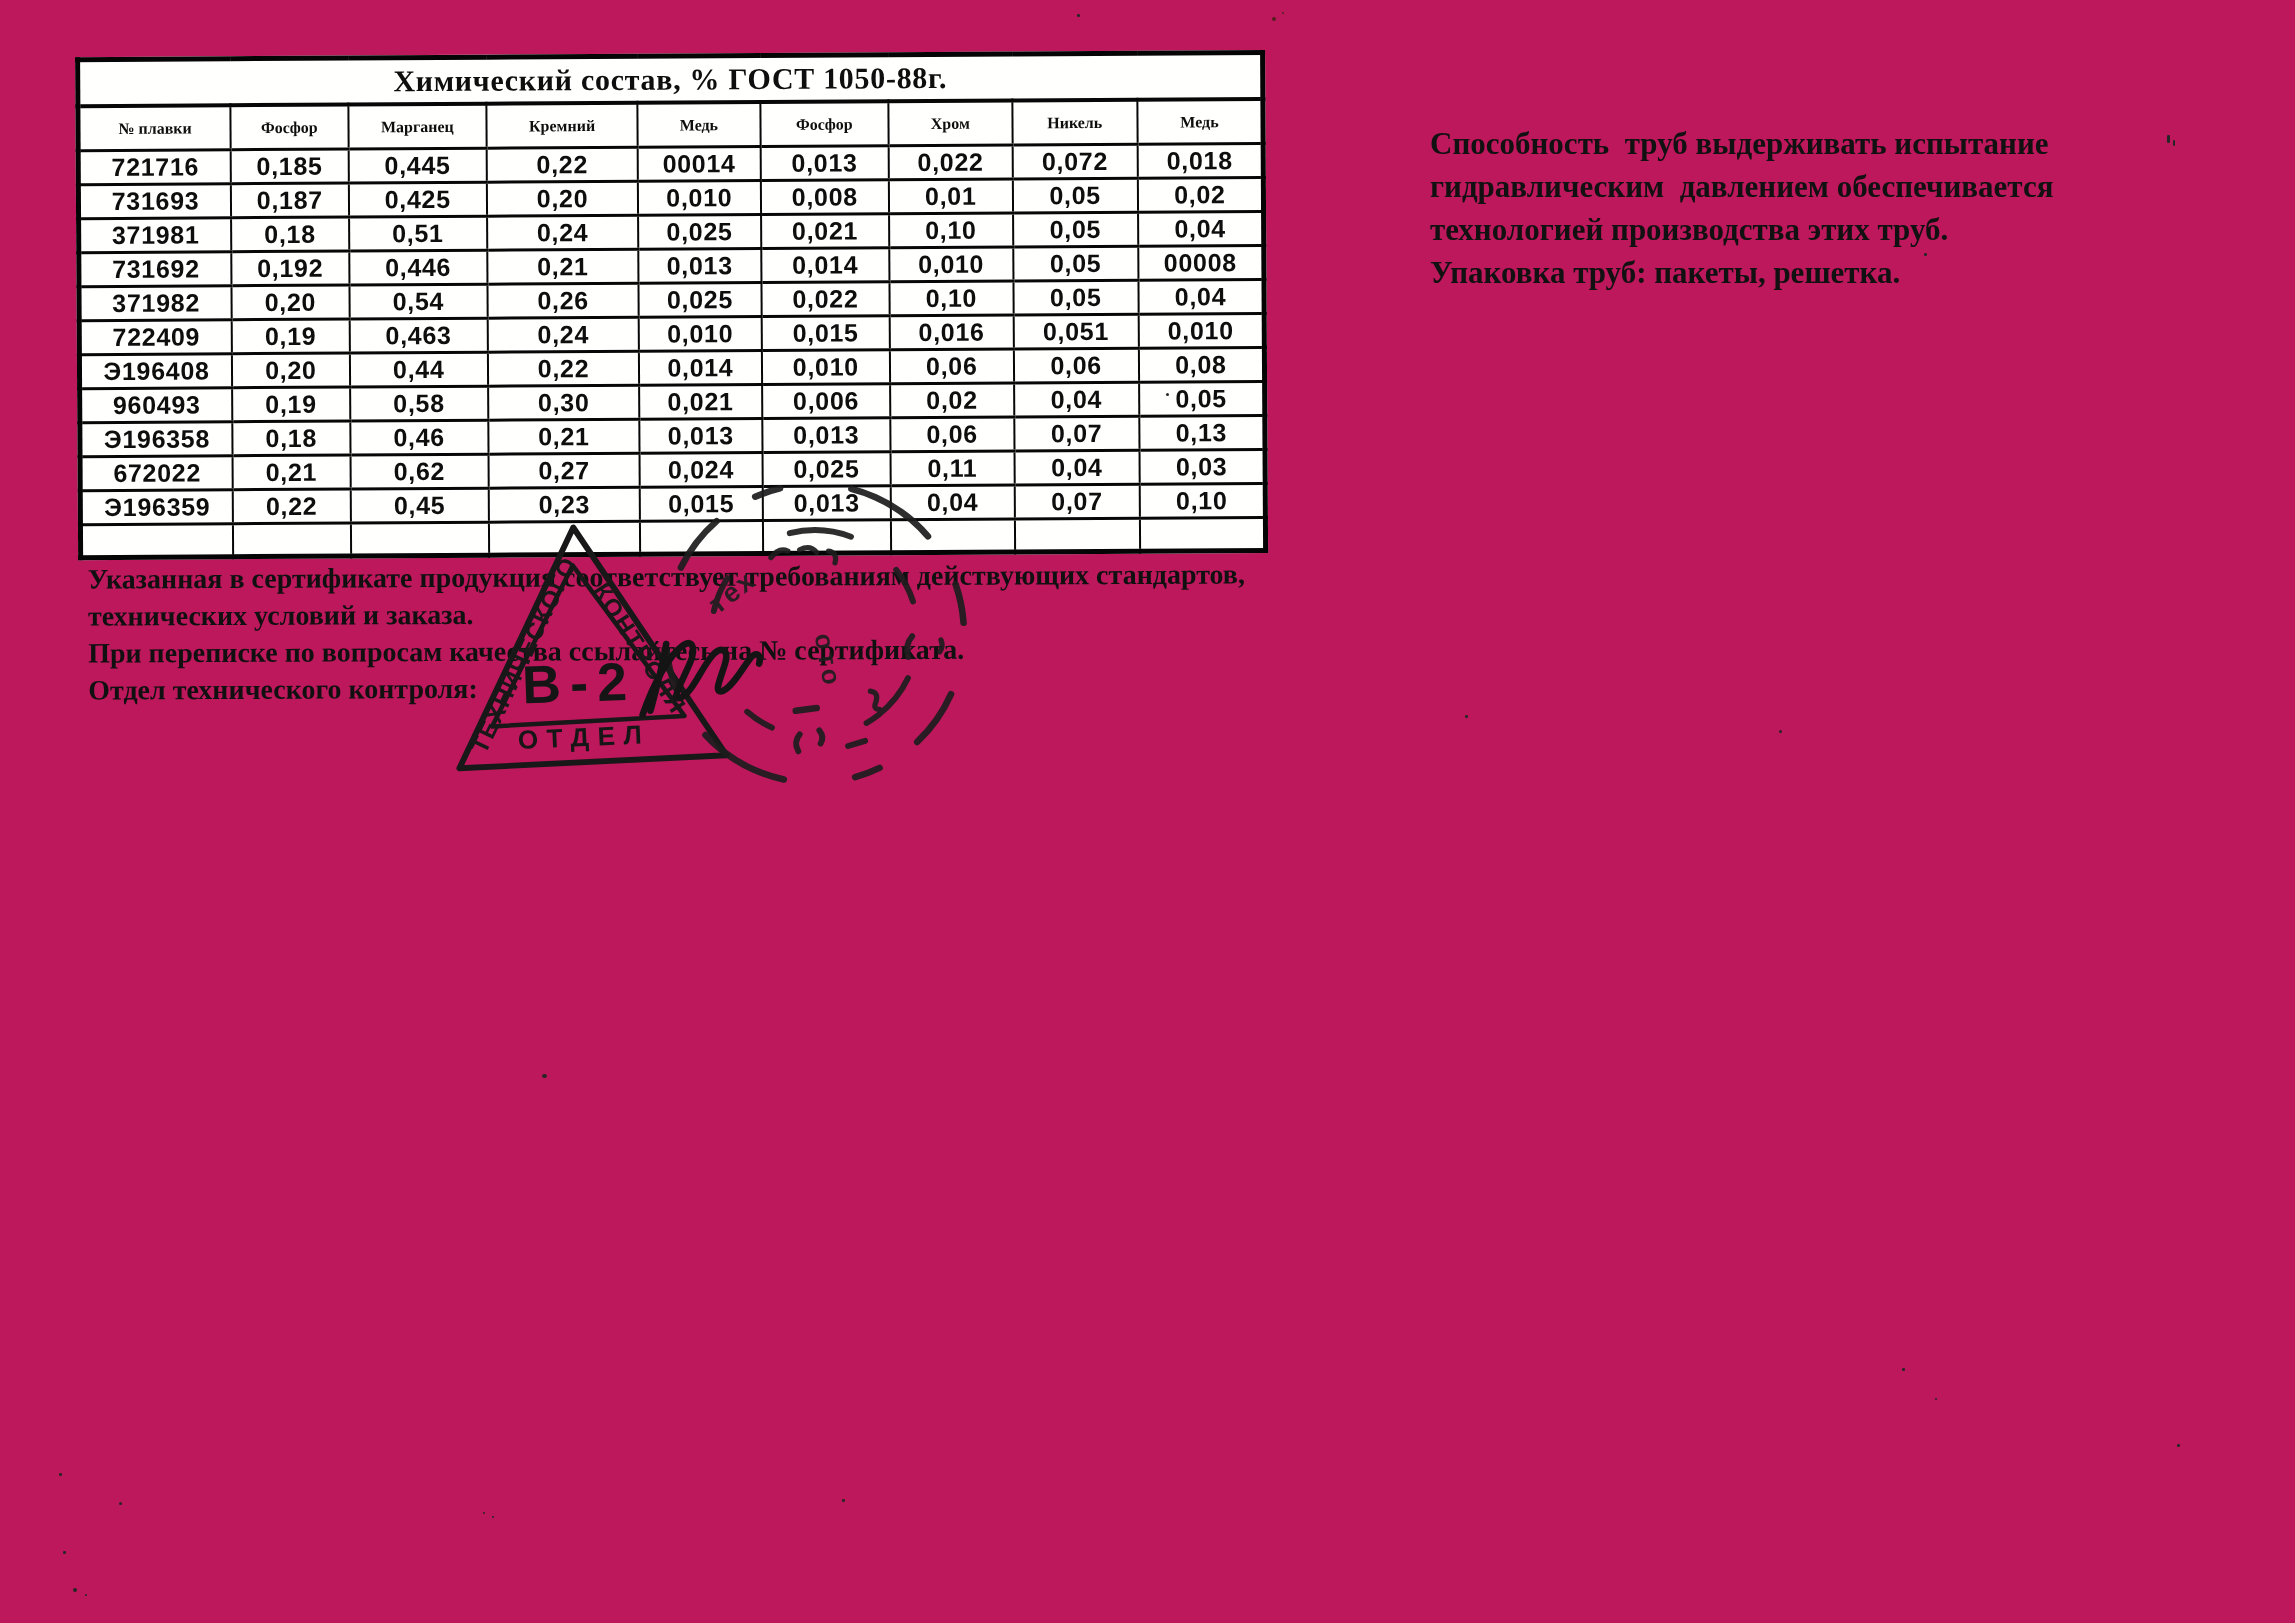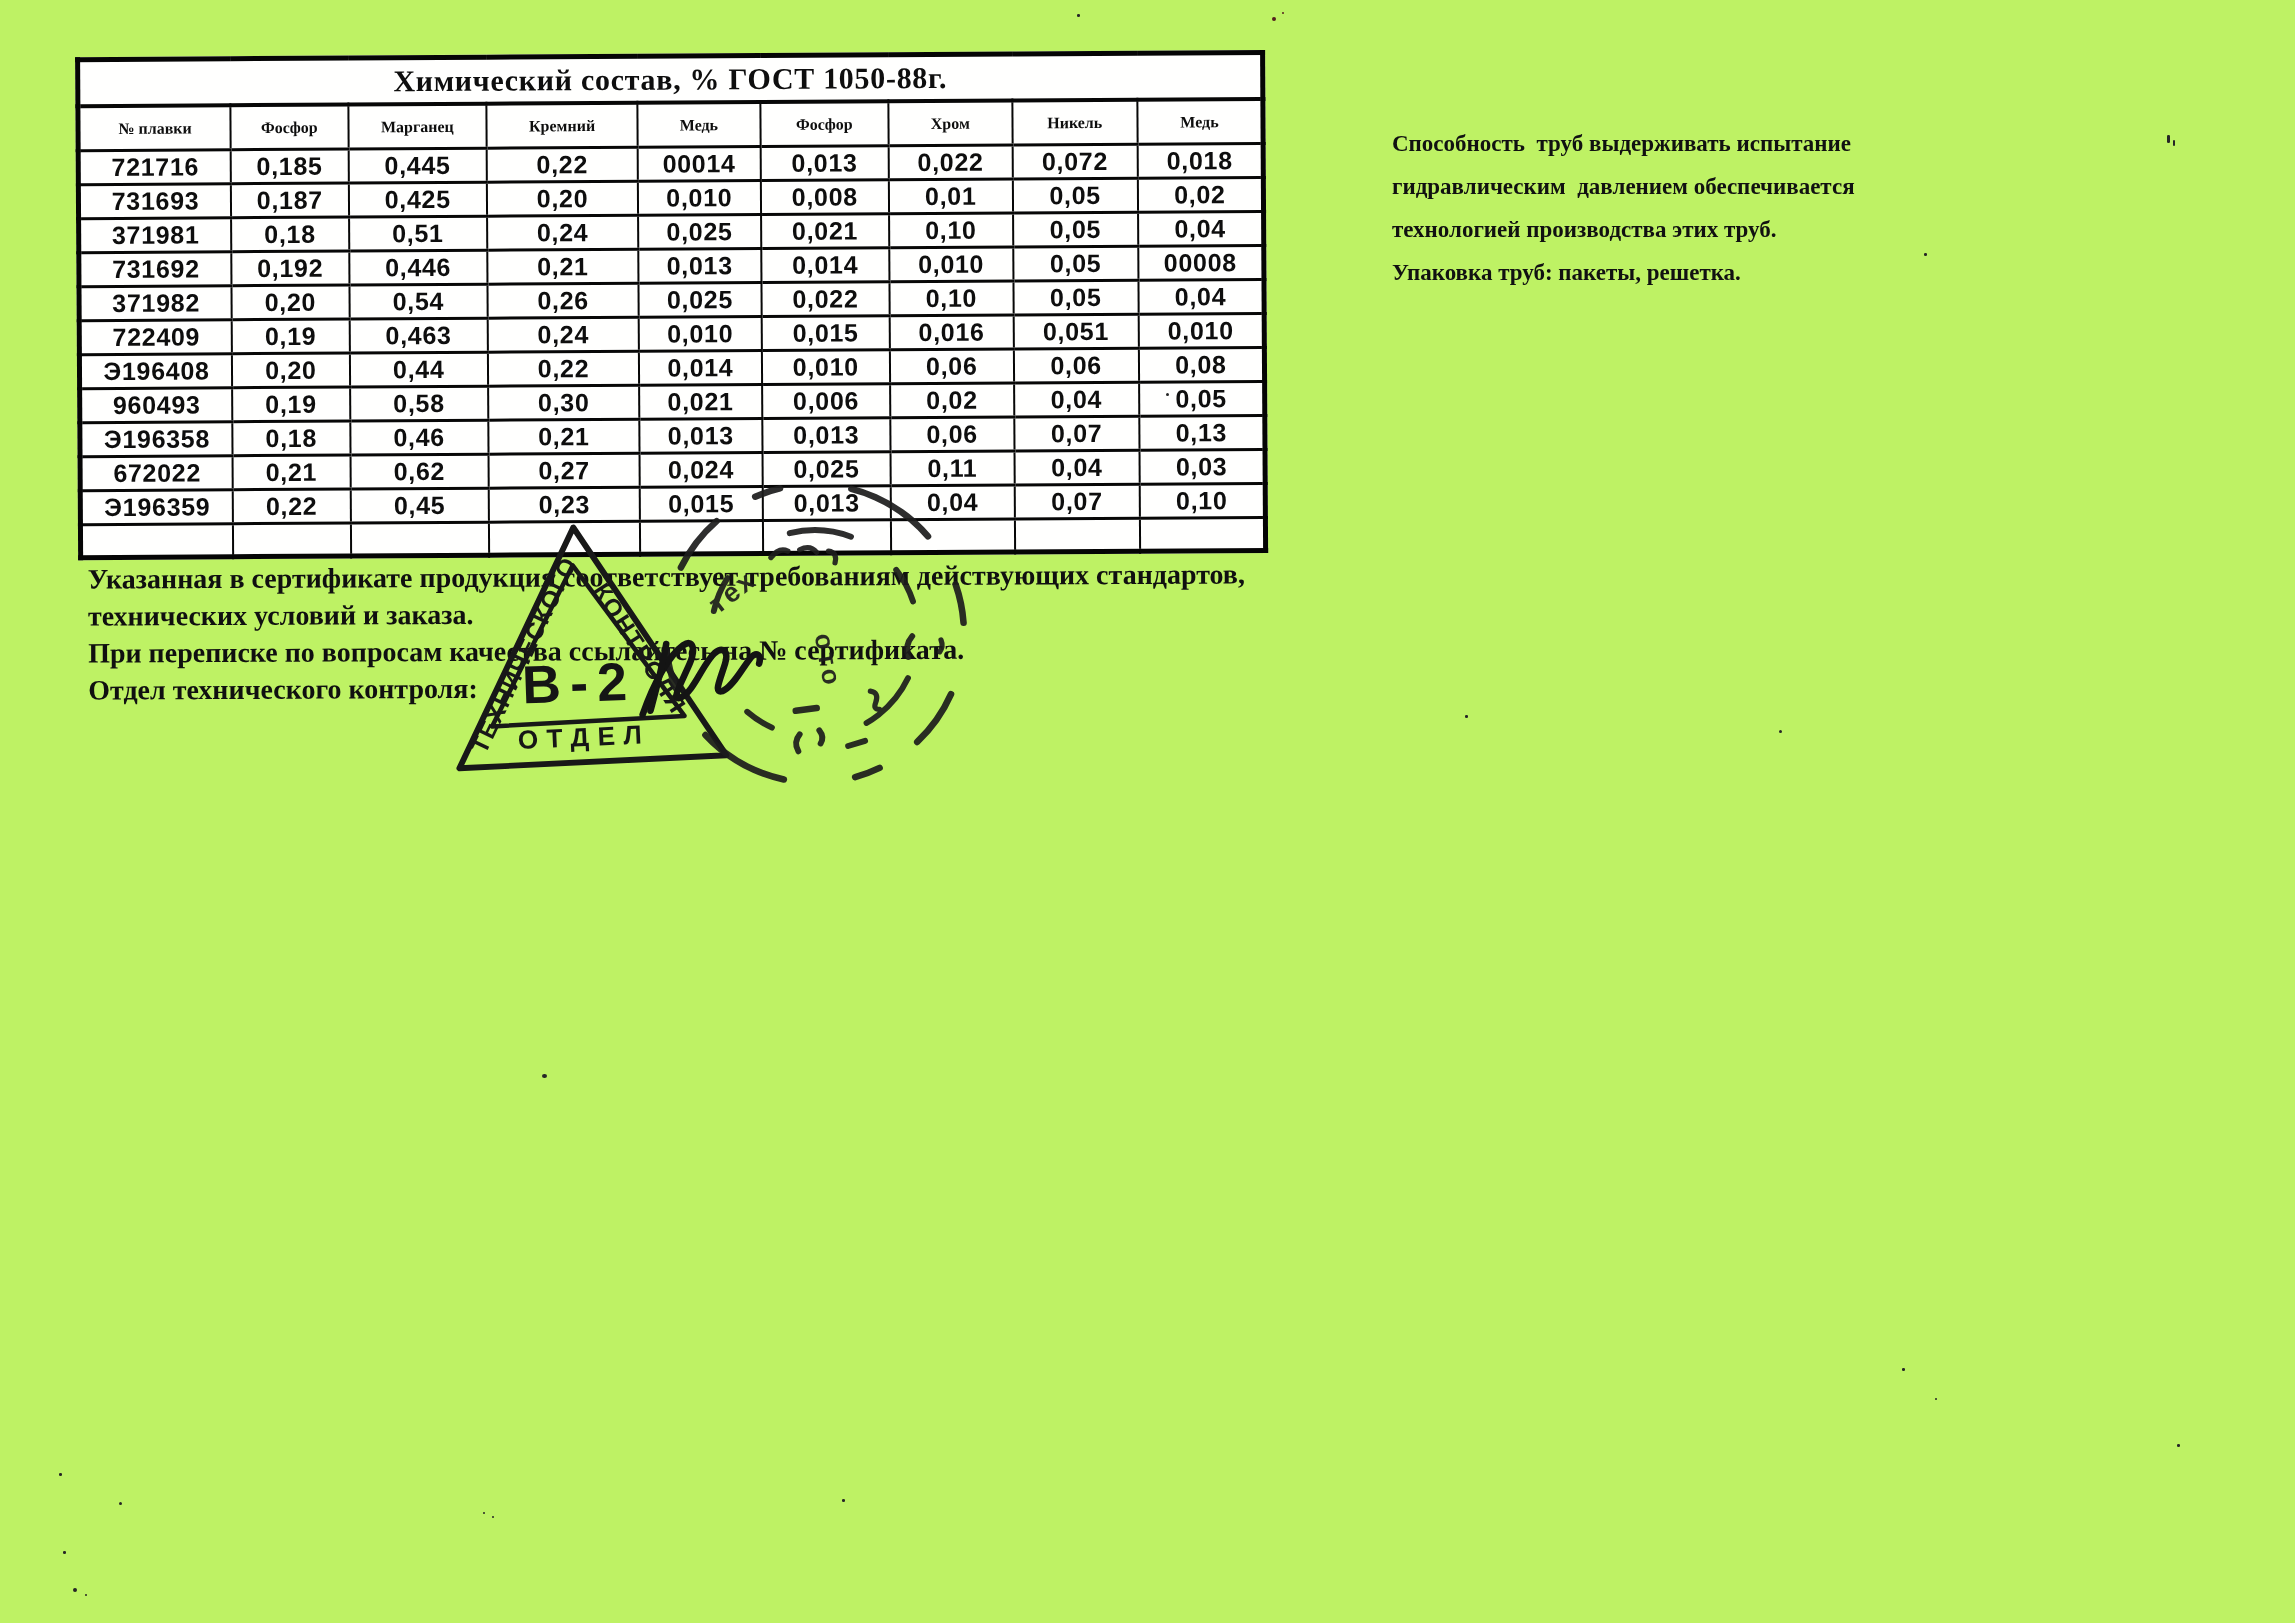--- a/index.html
+++ b/index.html
@@ -1,19 +1,19 @@
 <!DOCTYPE html>
 <html style="font-size:10.5px"><head>
 <meta charset="utf-8">
 <style>
   html,body{margin:0;padding:0;background:#e8e8e8;}
   #page{
     position:relative;
     width:2295px;height:1623px;
-    background:#bef264;
+    background:#be185d;
     overflow:hidden;
     font-family:"Liberation Serif",serif;
     color:#0e0e0e;
   }
   
   table.chem{
     position:absolute;left:76px;top:55px;width:1190px;
     border-collapse:collapse;
     border:5.9px solid #050505;
     background:#fffffe;
@@ -36,22 +36,22 @@
     font-family:"Liberation Serif",serif;
   }
   table.chem tbody td{
     height:31px;
     font-family:"Liberation Sans",sans-serif;
     font-weight:bold;font-size:25px;letter-spacing:0.7px;
   }
   table.chem tbody.emptyrow td{height:29px;}
   
   .rnote{
-    position:absolute;left:1392px;top:122px;width:759px;
-    font-size:23px;line-height:43px;font-weight:600;
+    position:absolute;left:1430px;top:122px;width:759px;
+    font-size:31px;line-height:43px;font-weight:600;
     color:#111;
   }
   .rnote .line{white-space:pre-wrap;}
   
   .fnote{
     position:absolute;left:88px;top:558px;width:1178px;
     font-size:28px;line-height:37px;font-weight:bold;
     color:#101010;
     transform:rotate(-0.25deg);
   }

